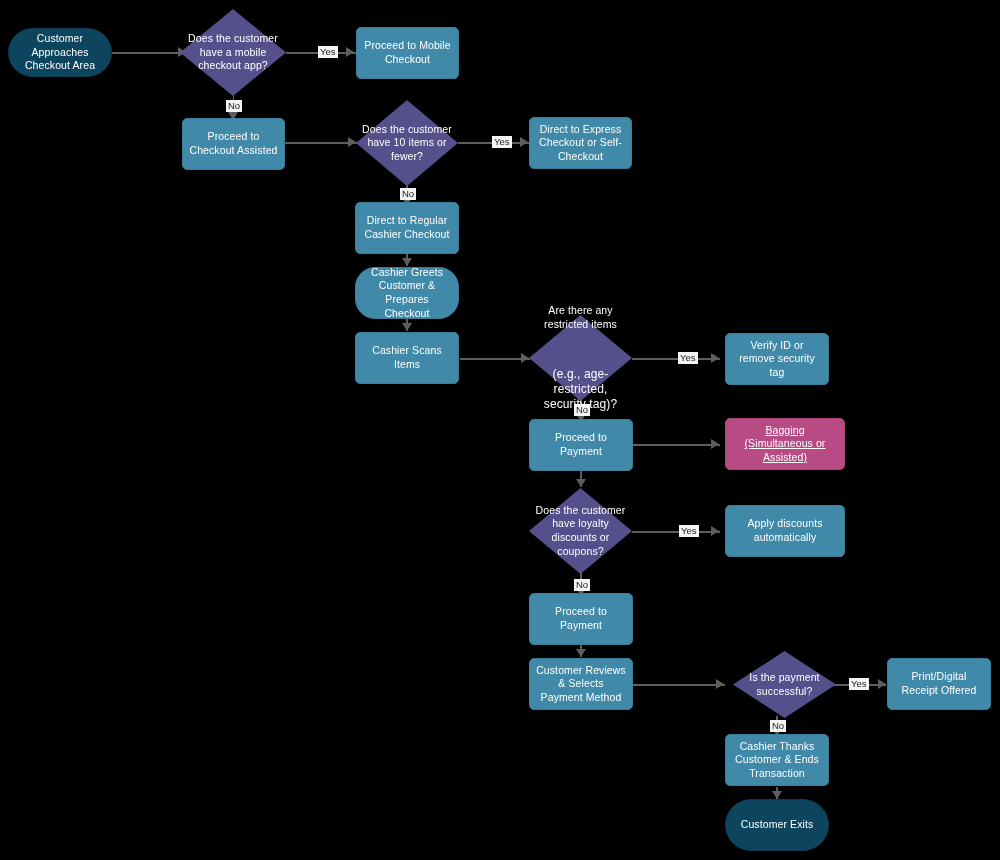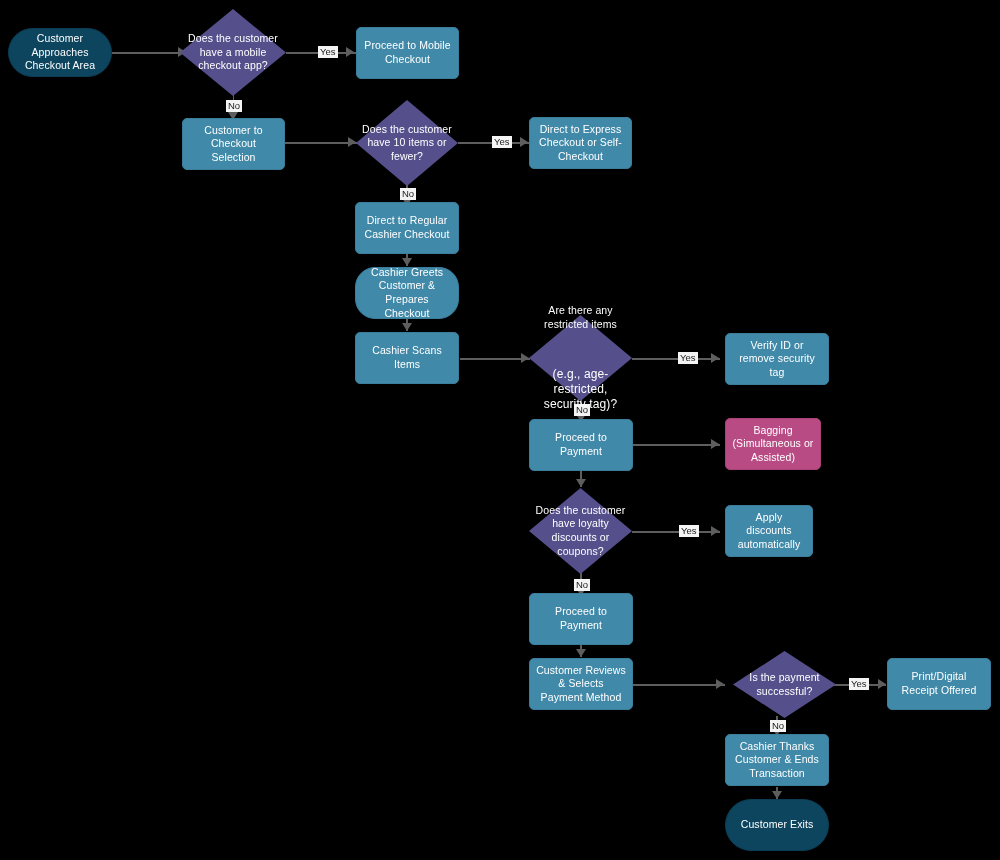--- a/index.html
+++ b/index.html
@@ -176,21 +176,21 @@
   <div class="node decision" style="left:180px; top:9px; width:106px; height:87px;">
     <span class="diamond-shape"></span>
     <span class="label">Does the customer have a mobile checkout app?</span>
   </div>
 
   <div class="node process" style="left:356px; top:27px; width:103px; height:52px;">
     <span class="label">Proceed to Mobile Checkout</span>
   </div>
 
   <div class="node process" style="left:182px; top:118px; width:103px; height:52px;">
-    <span class="label">Customer to Checkout Selection</span>
+    <span class="label">Proceed to Checkout Assisted</span>
   </div>
 
   <div class="node decision" style="left:356px; top:100px; width:102px; height:86px;">
     <span class="diamond-shape"></span>
     <span class="label">Does the customer have 10 items or fewer?</span>
   </div>
 
   <div class="node process" style="left:529px; top:117px; width:103px; height:52px;">
     <span class="label">Direct to Express Checkout or Self-Checkout</span>
   </div>
@@ -216,30 +216,30 @@
   </div>
 
   <div class="node process" style="left:725px; top:333px; width:104px; height:52px;">
     <span class="label">Verify ID or remove security tag</span>
   </div>
 
   <div class="node process" style="left:529px; top:419px; width:104px; height:52px;">
     <span class="label">Proceed to Payment</span>
   </div>
 
-  <div class="node accent" style="left:725px; top:418px; width:96px; height:52px;">
+  <div class="node accent" style="left:725px; top:418px; width:120px; height:52px;text-decoration:underline;">
     <span class="label">Bagging (Simultaneous or Assisted)</span>
   </div>
 
   <div class="node decision" style="left:529px; top:488px; width:103px; height:86px;">
     <span class="diamond-shape"></span>
     <span class="label">Does the customer have loyalty discounts or coupons?</span>
   </div>
 
-  <div class="node process" style="left:725px; top:505px; width:88px; height:52px;">
+  <div class="node process" style="left:725px; top:505px; width:120px; height:52px;">
     <span class="label">Apply discounts automatically</span>
   </div>
 
   <div class="node process" style="left:529px; top:593px; width:104px; height:52px;">
     <span class="label">Proceed to Payment</span>
   </div>
 
   <div class="node process" style="left:529px; top:658px; width:104px; height:52px;">
     <span class="label">Customer Reviews &amp; Selects Payment Method</span>
   </div>

